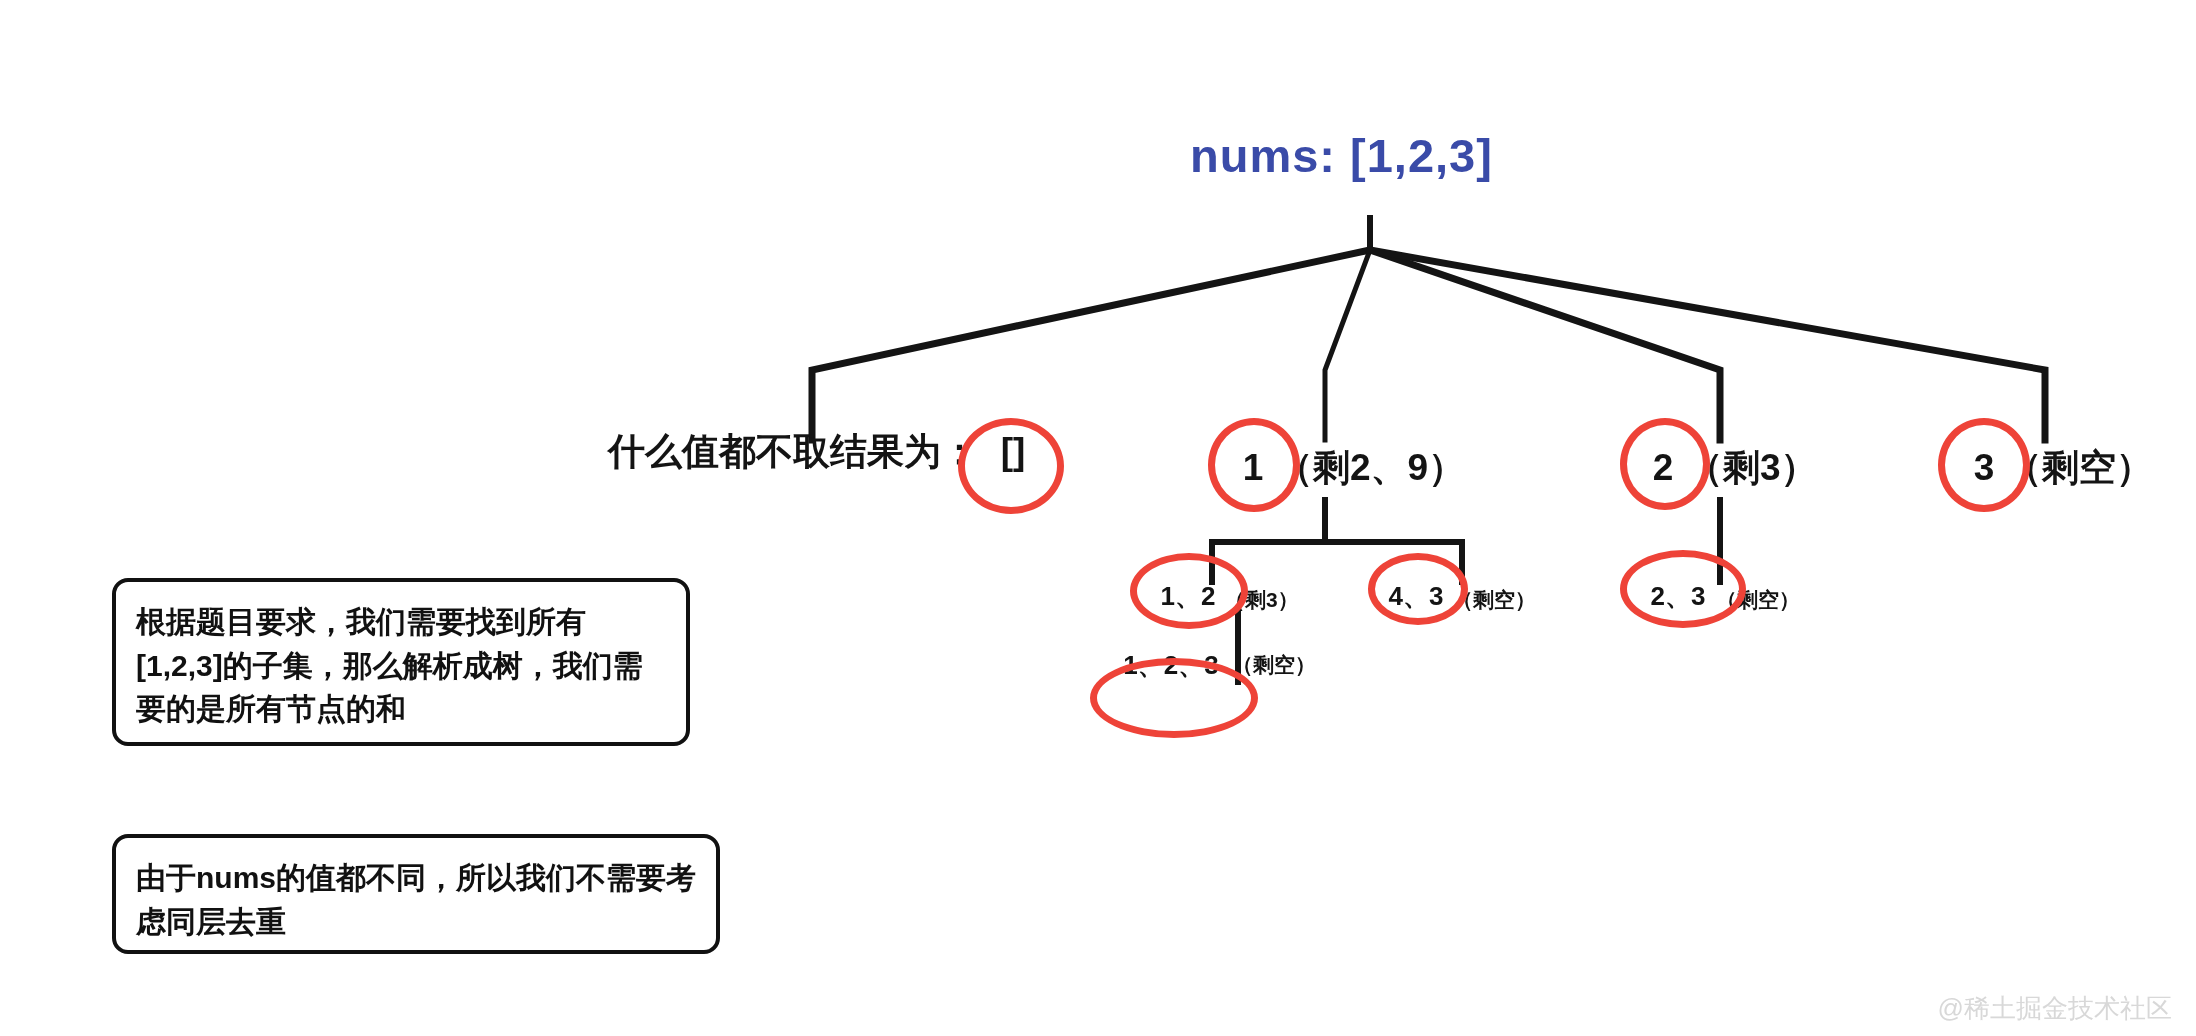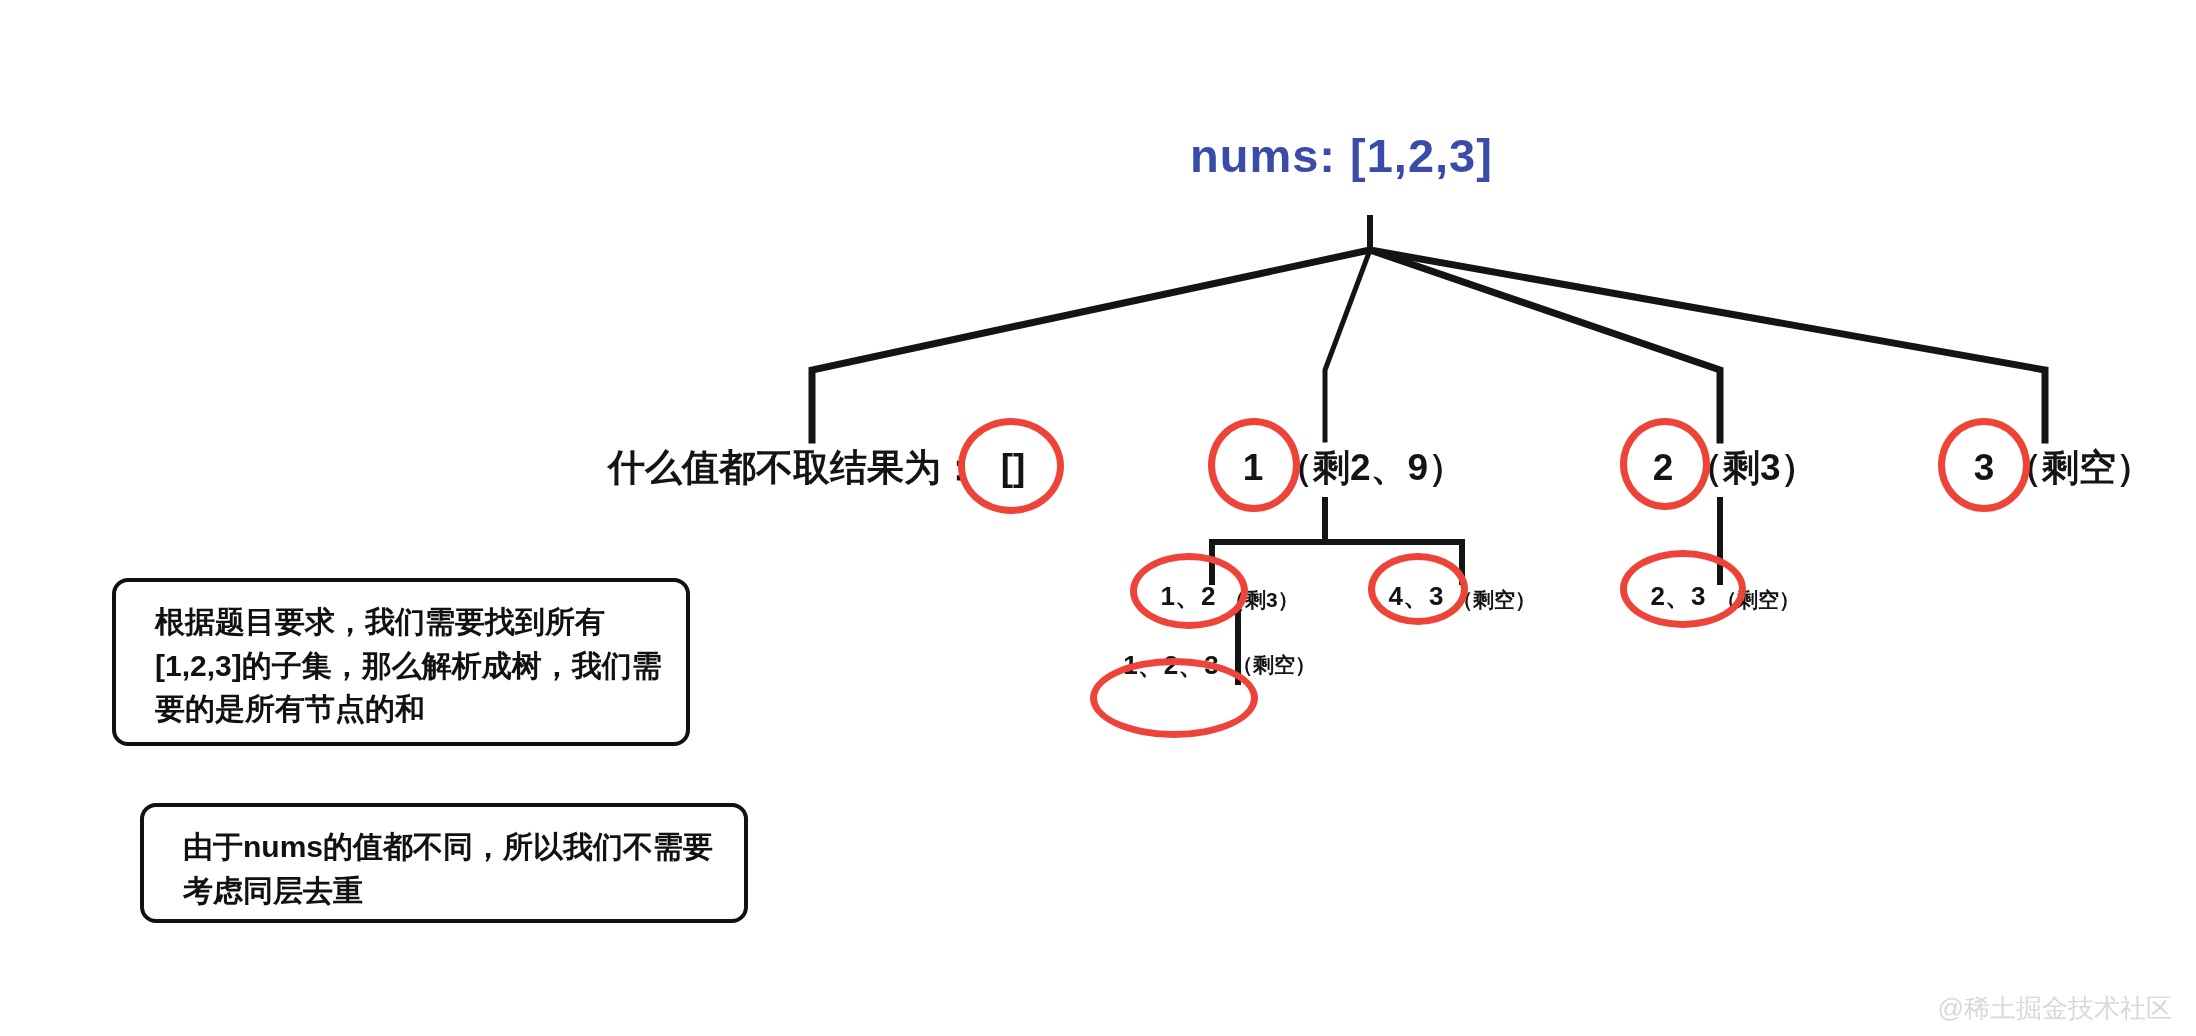--- a/index.html
+++ b/index.html
@@ -82,21 +82,21 @@
     color: #141414;
   }
 
   
   .callout {
     position: absolute;
     border: 4px solid #111111;
     border-radius: 16px;
     background: #ffffff;
     box-sizing: border-box;
-    padding: 18px 20px 18px 39px;
+    padding: 18px 20px 18px 20px;
     color: #111111;
     font-size: 30px;
     font-weight: bold;
     line-height: 1.45;
   }
 
   .watermark {
     position: absolute;
     right: 24px;
     bottom: 10px;
@@ -129,21 +129,21 @@
       <path d="M1212,542 L1462,542" stroke-width="6"></path>
       <path d="M1212,542 L1212,582" stroke-width="6"></path>
       <path d="M1462,542 L1462,582" stroke-width="6"></path>
 
       <path d="M1238,612 L1238,682" stroke-width="6"></path>
 
       <path d="M1720,500 L1720,582" stroke-width="6"></path>
     </g>
   </svg>
 
-  <div class="node lvl1" style="left:608px; top:438px; height:60px;justify-content:flex-end;">
+  <div class="node lvl1" style="left:608px; top:422px; height:60px;justify-content:flex-end;">
     <span class="prefix-label">什么值都不取结果为：</span>
     <span class="val" style="width:70px;">[]</span>
   </div>
   <div class="ring" style="left:958px; top:418px; width:106px; height:96px;"></div>
 
   <div class="node lvl1" style="left:1230px; top:438px; height:60px;">
     <span class="val" style="width:46px;">1</span>
     <span class="rest">（剩2、9）</span>
   </div>
   <div class="ring" style="left:1208px; top:418px; width:92px; height:94px;"></div>
@@ -181,19 +181,19 @@
   <div class="node lvl3" style="left:1110px; top:641px; height:48px;">
     <span class="val" style="width:122px;">1、2、3</span>
     <span class="rest">（剩空）</span>
   </div>
   <div class="ring" style="left:1090px; top:658px; width:168px; height:80px;"></div>
 
   <div class="callout" style="left:112px; top:578px; width:578px; height:168px;">
     <span>根据题目要求，我们需要找到所有[1,2,3]的子集，那么解析成树，我们需要的是所有节点的和</span>
   </div>
 
-  <div class="callout" style="left:112px; top:803px; width:608px; height:120px;margin-left:28px;">
+  <div class="callout" style="left:112px; top:834px; width:608px; height:120px;">
     <span>由于nums的值都不同，所以我们不需要考虑同层去重</span>
   </div>
 
   <div class="watermark">@稀土掘金技术社区</div>
 
 </div>
 
 </body></html>

